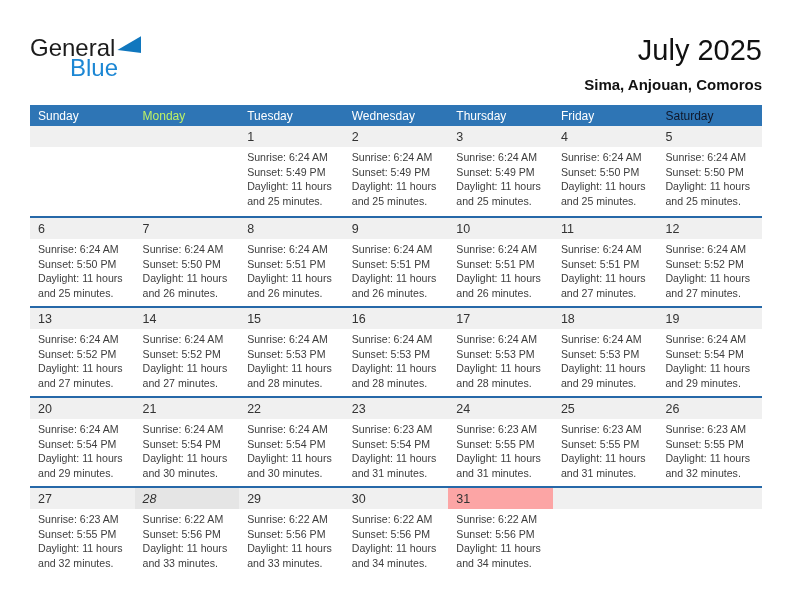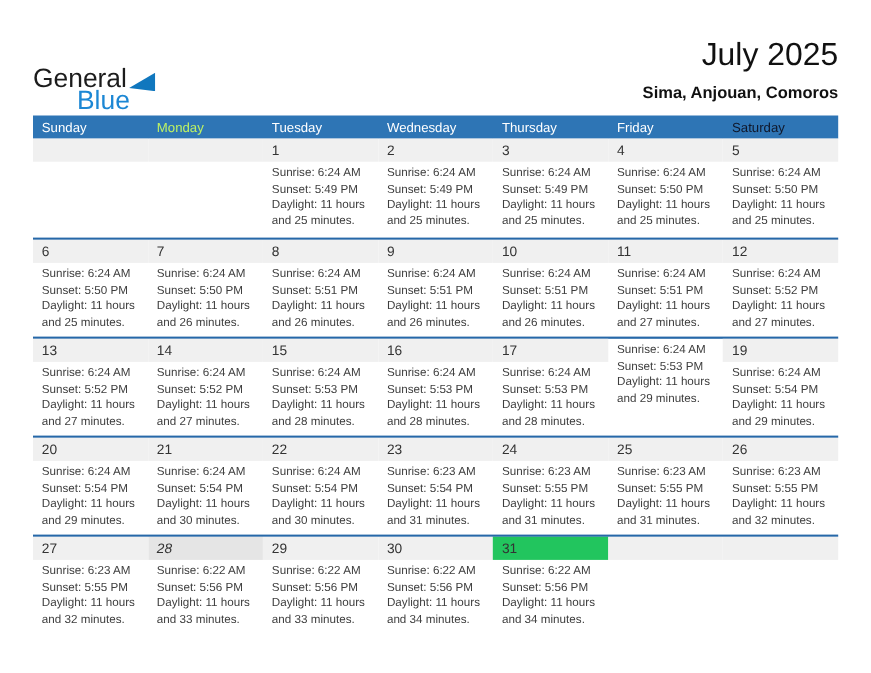--- a/index.html
+++ b/index.html
@@ -6,21 +6,21 @@
   .page{
     position:relative;
     width:792px;height:612px;
     background:#ffffff;
     font-family:"Liberation Sans", sans-serif;
     overflow:hidden;
   }
   
   .topbar{position:absolute;left:30px;right:30px;top:28px;height:70px;}
   .logo{position:absolute;left:0;top:8px;line-height:1;}
-  .logo-row{display:flex;align-items:flex-end;margin-top:24px;}
+  .logo-row{display:flex;align-items:flex-start;}
   .logo-general{font-size:24px;color:#1c1c1c;letter-spacing:0px;}
   .logo-tri{display:inline-block;width:24px;height:17px;margin-left:2px;margin-bottom:1px;
     background:#1077be;
     clip-path:polygon(0 82%, 100% 0, 100% 100%);}
   .logo-blue{font-size:24px;color:#1c87d4;margin-left:40px;margin-top:-4px;}
   .titles{position:absolute;right:0;top:0;text-align:right;}
   .month-title{font-size:29px;color:#111;margin-top:6px;}
   .location{font-size:15px;font-weight:bold;color:#111;margin-top:9px;}
   
   .calendar{position:absolute;left:30px;top:105px;width:732px;}
@@ -257,20 +257,23 @@
               <span class="day-num">17</span>
             </div>
             <div class="day-body">
               <div class="day-line" style="color: rgb(61, 61, 61);">Sunrise: 6:24 AM</div>
               <div class="day-line" style="color: rgb(61, 61, 61);">Sunset: 5:53 PM</div>
               <div class="day-line" style="color: rgb(61, 61, 61);">Daylight: 11 hours</div>
               <div class="day-line" style="color: rgb(61, 61, 61);">and 28 minutes.</div>
             </div>
           </div>
           <div class="day-cell">
+            <div class="day-strip" style="background: rgb(240, 240, 240);">
+              <span class="day-num">18</span>
+            </div>
             <div class="day-body">
               <div class="day-line" style="color: rgb(61, 61, 61);">Sunrise: 6:24 AM</div>
               <div class="day-line" style="color: rgb(61, 61, 61);">Sunset: 5:53 PM</div>
               <div class="day-line" style="color: rgb(61, 61, 61);">Daylight: 11 hours</div>
               <div class="day-line" style="color: rgb(61, 61, 61);">and 29 minutes.</div>
             </div>
           </div>
           <div class="day-cell">
             <div class="day-strip" style="background: rgb(240, 240, 240);">
               <span class="day-num">19</span>
@@ -401,21 +404,21 @@
               <span class="day-num">30</span>
             </div>
             <div class="day-body">
               <div class="day-line" style="color: rgb(61, 61, 61);">Sunrise: 6:22 AM</div>
               <div class="day-line" style="color: rgb(61, 61, 61);">Sunset: 5:56 PM</div>
               <div class="day-line" style="color: rgb(61, 61, 61);">Daylight: 11 hours</div>
               <div class="day-line" style="color: rgb(61, 61, 61);">and 34 minutes.</div>
             </div>
           </div>
           <div class="day-cell">
-            <div class="day-strip" style="background: #22c55e;">
+            <div class="day-strip" style="background: #fca5a5;">
               <span class="day-num">31</span>
             </div>
             <div class="day-body">
               <div class="day-line" style="color: rgb(61, 61, 61);">Sunrise: 6:22 AM</div>
               <div class="day-line" style="color: rgb(61, 61, 61);">Sunset: 5:56 PM</div>
               <div class="day-line" style="color: rgb(61, 61, 61);">Daylight: 11 hours</div>
               <div class="day-line" style="color: rgb(61, 61, 61);">and 34 minutes.</div>
             </div>
           </div>
           <div class="day-cell">

